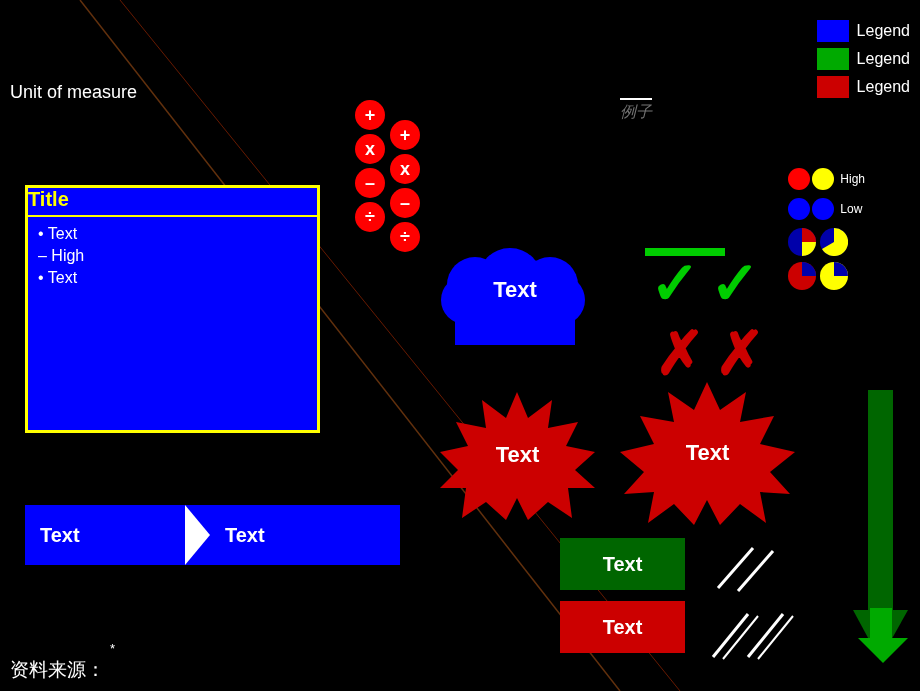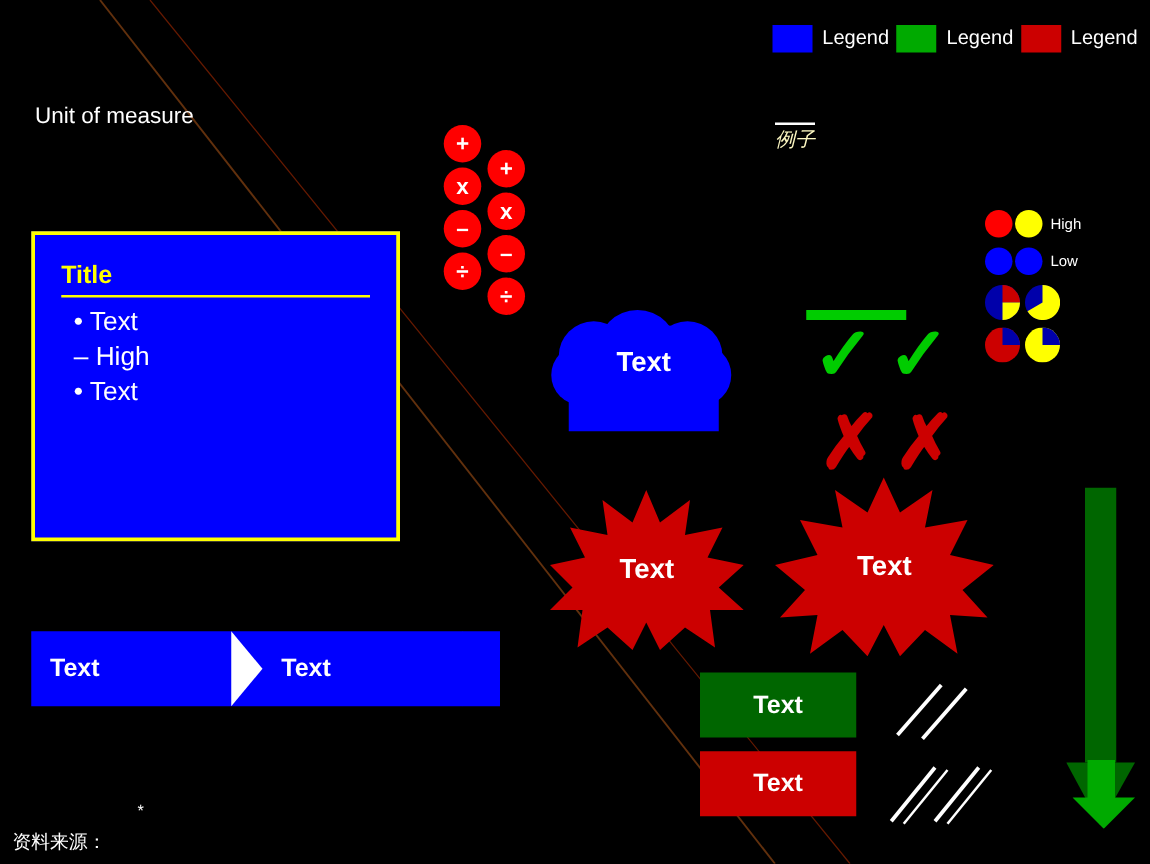--- a/index.html
+++ b/index.html
@@ -18,33 +18,33 @@
       position: absolute;
       top: 0; left: 0;
       width: 100%; height: 100%;
       pointer-events: none;
       z-index: 0;
     }
 
     
     .unit-label {
       position: absolute;
-      top: 82px; left: 28px;
+      top: 82px; left: 10px;
       font-size: 18px;
       color: white;
       z-index: 2;
     }
 
     
     .legend-container {
       position: absolute;
       top: 20px; right: 10px;
       z-index: 2;
       display: flex;
-      flex-direction: row;
+      flex-direction: column;
       gap: 6px;
     }
     .legend-item {
       display: flex;
       align-items: center;
       gap: 8px;
     }
     .legend-box {
       width: 32px;
       height: 22px;
@@ -53,21 +53,21 @@
       font-size: 16px;
       color: white;
     }
 
     
     .example-label {
       position: absolute;
       top: 98px;
       left: 620px;
       font-size: 16px;
-      color: #fef9c3;
+      color: #737373;
       font-style: italic;
       z-index: 2;
       border-top: 2px solid white;
       padding-top: 2px;
     }
 
     
     .math-col1 {
       position: absolute;
       top: 100px;
@@ -102,36 +102,36 @@
     
     .blue-box {
       position: absolute;
       top: 185px;
       left: 25px;
       width: 295px;
       height: 248px;
       background: #0000ff;
       border: 3px solid #ffff00;
       z-index: 2;
-      padding: 21px;
+      padding: 0;
     }
     .blue-box-title {
       color: #ffff00;
       font-size: 20px;
       font-weight: bold;
       border-bottom: 2px solid #ffff00;
       padding-bottom: 4px;
       margin-bottom: 8px;
     }
     .bullet-list {
       list-style: none;
       padding-left: 10px;
     }
     .bullet-list li {
-      font-size: 21px;
+      font-size: 16px;
       color: white;
       margin-bottom: 4px;
     }
 
     
     .text-bar {
       position: absolute;
       top: 505px;
       left: 25px;
       width: 375px;
@@ -365,21 +365,21 @@
       top: 608px;
       right: 12px;
       z-index: 2;
     }
 
     
     .source-text {
       position: absolute;
       bottom: 8px;
       left: 10px;
-      font-size: 15px;
+      font-size: 19px;
       color: white;
       z-index: 2;
     }
     .asterisk {
       position: absolute;
       bottom: 35px;
       left: 110px;
       font-size: 13px;
       color: white;
       z-index: 2;

